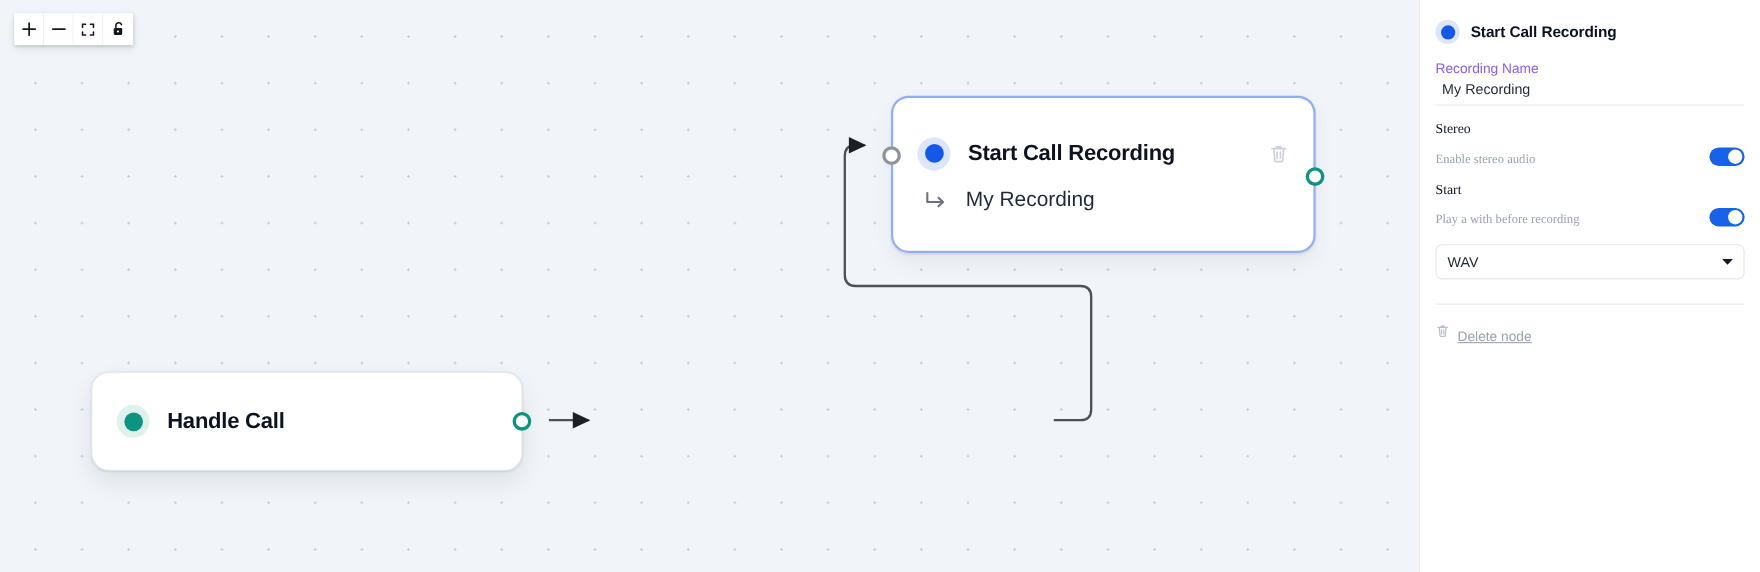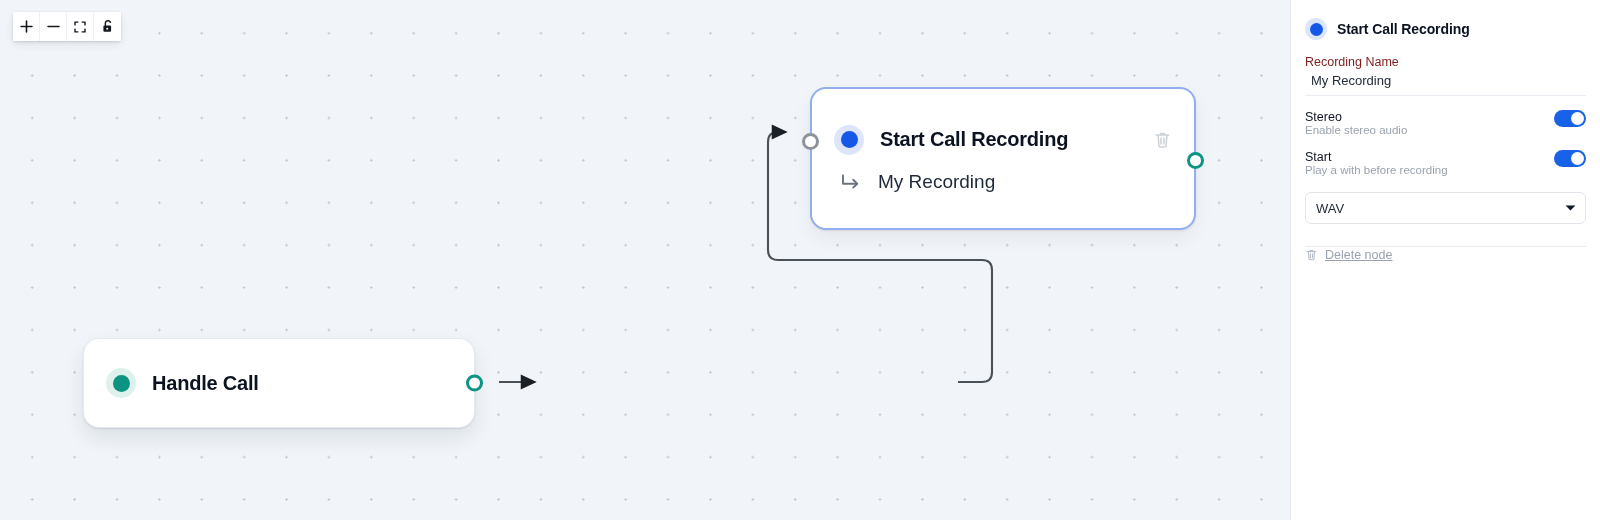--- a/index.html
+++ b/index.html
@@ -106,35 +106,36 @@
     padding: 0 14px;
   }
   .panel-head { display: flex; align-items: center; padding: 18px 0 0 0; }
   .panel-head .dot-wrap { width: 22px; height: 22px; flex: 0 0 22px; }
   .panel-head .dot { width: 13px; height: 13px; }
   .panel-title {
     font-size: 14px; font-weight: 700; color: #0b1220;
     margin-left: 10px; letter-spacing: -.1px;
   }
   .field { margin-top: 15px; }
-  .field-label { font-size: 12.5px; color: #7f1d1d; }
+  .field-label { font-size: 12.5px; color: #8b5cf6; }
   .field-input {
     width: 100%; border: none; border-bottom: 1px solid #e8ebf0;
     outline: none; background: transparent;
     font-family: "Liberation Sans", sans-serif;
     font-size: 13px; color: #242c38;
     padding: 4px 0 7px 6px;
   }
 
   .toggle-row {
-    display: flex; align-items: flex-start; justify-content: space-between;
+    display: flex; align-items: flex-end; justify-content: space-between;
     margin-top: 14px;
+    font-family: Liberation Serif, serif;
   }
   .toggle-text-main { font-size: 12.5px; color: #0e1521; font-weight: 400; }
-  .toggle-text-sub { font-size: 11.5px; color: #9aa2ae; margin-top: 0; }
+  .toggle-text-sub { font-size: 11.5px; color: #9aa2ae; margin-top: 14px; }
   .switch {
     width: 32px; height: 17px; border-radius: 10px;
     background: #1862e8; position: relative; cursor: pointer;
     flex: 0 0 32px;
   }
   .switch .knob {
     position: absolute; width: 13px; height: 13px; border-radius: 50%;
     background: #fff; top: 2px; right: 2px;
   }
 
@@ -146,21 +147,21 @@
     font-size: 13px; color: #1f2733;
     padding: 0 26px 0 10px;
     display: flex; align-items: center; cursor: pointer;
   }
   .select-caret {
     position: absolute; right: 10px; top: 50%; transform: translateY(-50%);
     pointer-events: none; display: flex;
   }
   .panel-divider { border-top: 1px solid #e9ecf1; margin-top: 22px; }
   .delete-row {
-    display: flex; align-items: flex-start; margin-top: 1px; cursor: pointer;
+    display: flex; align-items: flex-end; margin-top: 17px; cursor: pointer;
   }
   .delete-label {
     font-size: 12.5px; color: #9aa2ae; text-decoration: underline; margin-left: 7px;
   }
 </style>
 </head>
 <body>
 
 <div id="app">
 

